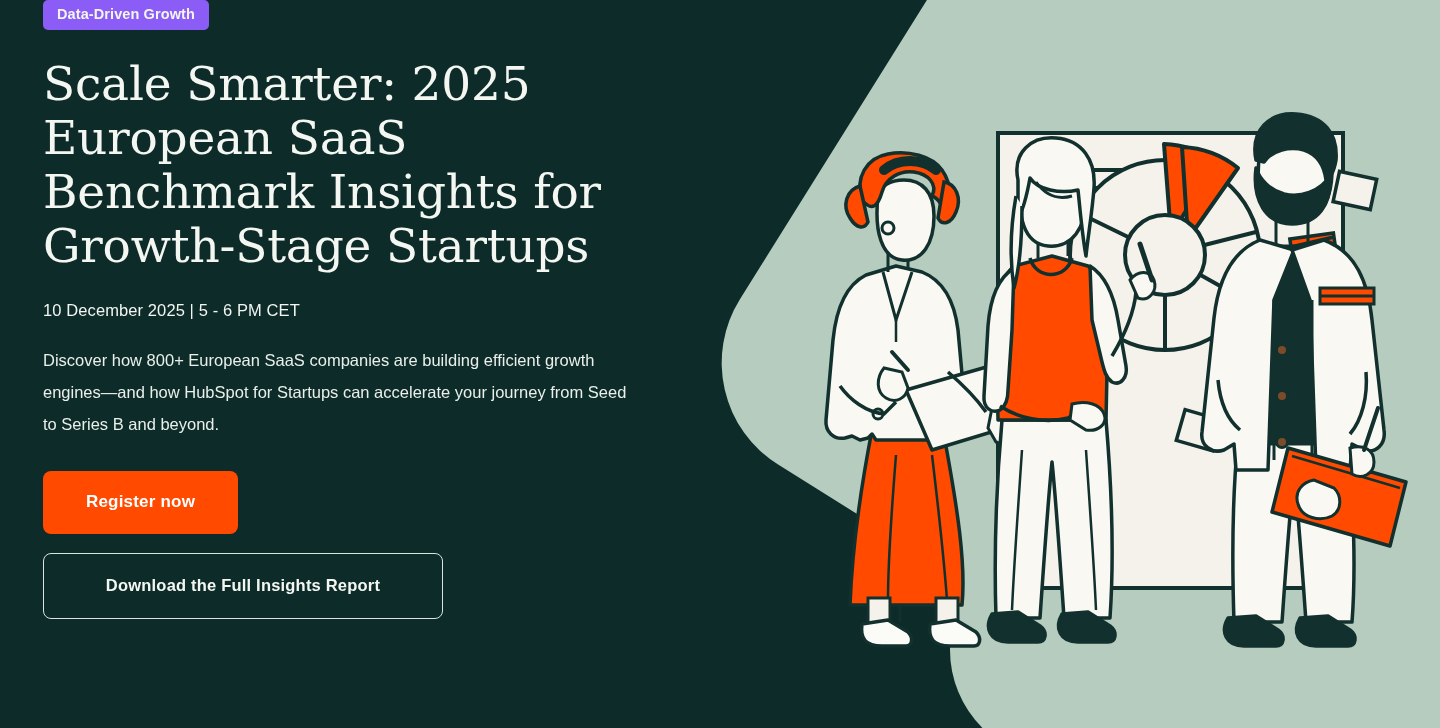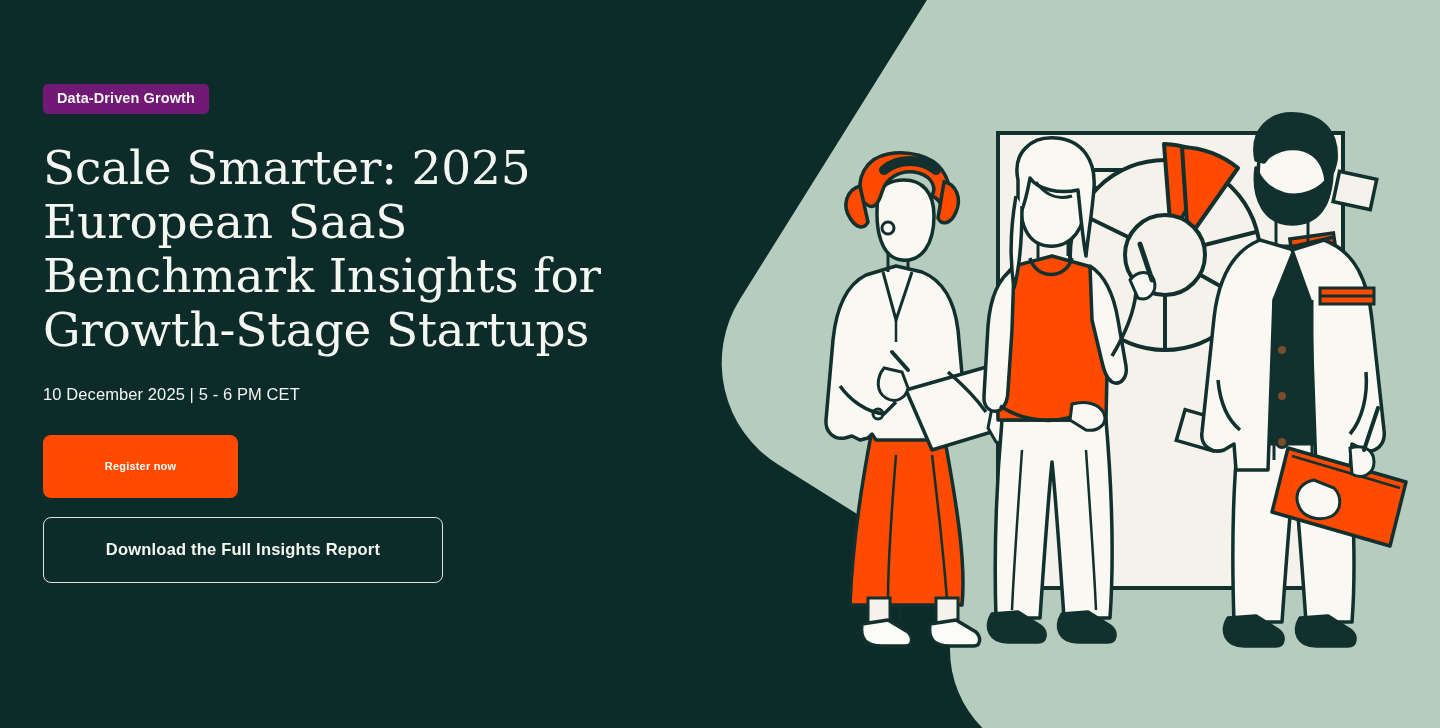--- a/index.html
+++ b/index.html
@@ -37,22 +37,21 @@
   .content {
     position: absolute;
     left: 43px;
     top: 0;
     width: 640px;
     height: 728px;
   }
 
   .badge {
     display: inline-block;
-    margin-top: 84px;
-    background: #701a75;
+    background: #8b5cf6;
     color: #F2F5F0;
     font-size: 14.5px;
     font-weight: bold;
     letter-spacing: .1px;
     padding: 7px 14px 8px 14px;
     border-radius: 5px;
     line-height: 1;
   }
 
   .headline {
@@ -89,21 +88,21 @@
 
   .btn-primary {
     display: block;
     width: 195px;
     height: 63px;
     background: #FF4A00;
     color: #FFFFFF;
     border: none;
     border-radius: 8px;
     font-family: "Liberation Sans", sans-serif;
-    font-size: 11px;
+    font-size: 17px;
     font-weight: bold;
     letter-spacing: .2px;
     cursor: pointer;
     padding: 0;
     text-align: center;
   }
 
   .btn-secondary {
     display: block;
     margin-top: 19px;
@@ -314,20 +313,21 @@
   </div>
 
   <div class="content">
 
     <div class="badge">Data-Driven Growth</div>
 
     <h1 class="headline">Scale Smarter: 2025 European SaaS Benchmark Insights for Growth-Stage Startups</h1>
 
     <div class="datetime">10 December 2025 | 5 - 6 PM CET</div>
 
+    <p class="blurb">Discover how 800+ European SaaS companies are building efficient growth engines—and how HubSpot for Startups can accelerate your journey from Seed to Series B and beyond.</p>
 
     <div class="cta-wrap">
       <button class="btn-primary">Register now</button>
       <button class="btn-secondary">Download the Full Insights Report</button>
     </div>
 
   </div>
 </div>
 
 </body></html>

